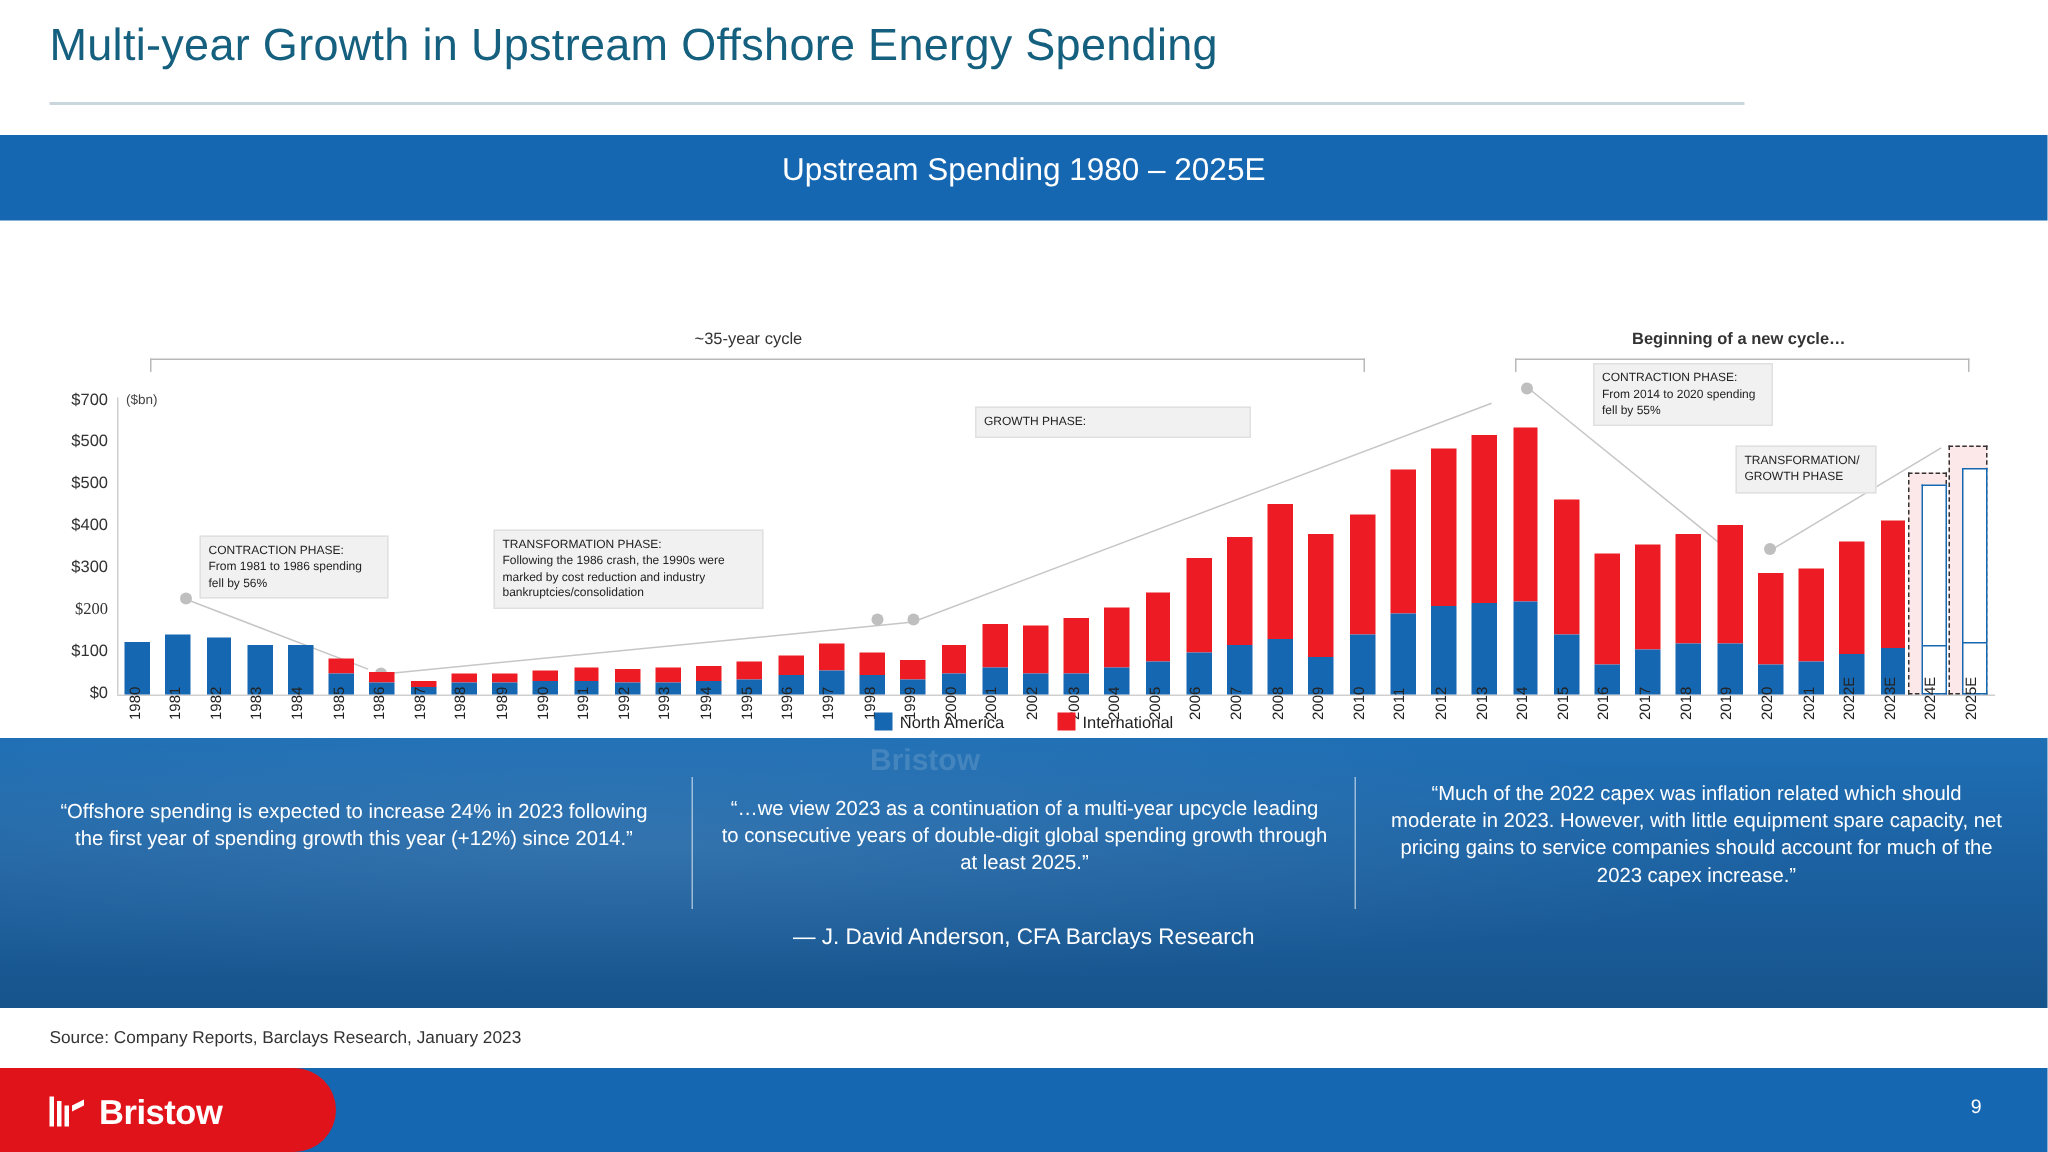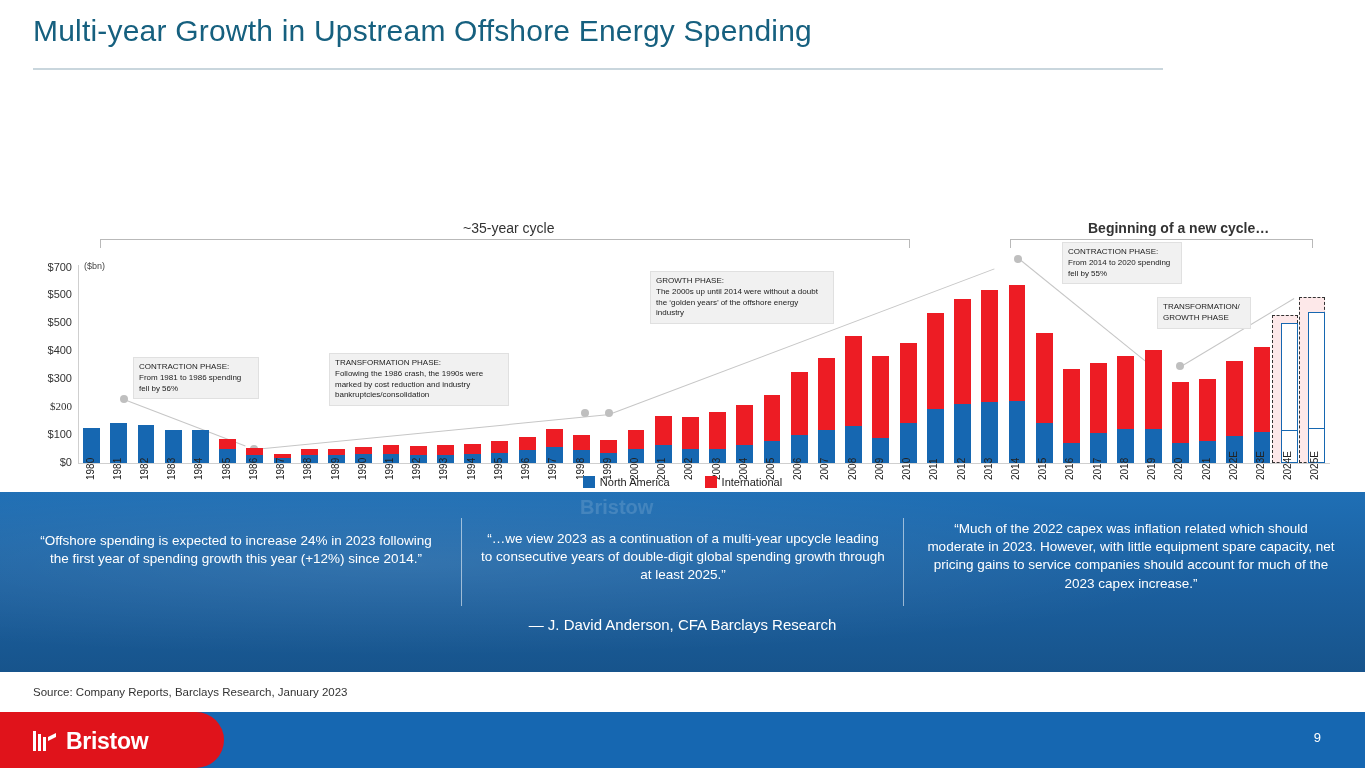--- a/index.html
+++ b/index.html
@@ -32,21 +32,21 @@
   }
   .chart-band-title {
     position:absolute; width:100%; text-align:center; top:12px;
     color:#ffffff; font-size:21px;
   }
   .plot-area {
     position:absolute; left:0; top:57px; width:1365px; height:345px;
   }
   
   .cycle-label {
-    position:absolute; font-size:14px; color:#333;
+    position:absolute; font-size:11px; color:#333;
     white-space:nowrap;
   }
   .cycle-label.bold { font-weight:bold; }
   .bracket {
     position:absolute; border-top:1px solid #b9b9b9;
     border-left:1px solid #b9b9b9; border-right:1px solid #b9b9b9;
     height:9px;
   }
   
   .y-label {
@@ -158,20 +158,23 @@
     position:absolute; right:44px; top:18px; color:#ffffff; font-size:13px;
   }
 </style>
 </head>
 <body>
 
 <div class="slide-title">Multi-year Growth in Upstream Offshore Energy Spending</div>
 <div class="title-rule"></div>
 
 <div class="chart-panel">
+  <div class="chart-band">
+    <div class="chart-band-title">Upstream Spending 1980 – 2025E</div>
+  </div>
 
   <div class="plot-area">
 
     <div class="cycle-label" style="left:463px; top:73px;">~35-year cycle</div>
     <div class="bracket" style="left:100px; top:92px; width:810px;"></div>
     <div class="cycle-label bold" style="left:1088px; top:73px;">Beginning of a new cycle…</div>
     <div class="bracket" style="left:1010px; top:92px; width:303px;"></div>
 
     <div class="axis-unit" style="left:84px; top:114px;">($bn)</div>
 
@@ -205,21 +208,20 @@
       <div>From 1981 to 1986 spending fell by 56%</div>
     </div>
 
     <div class="anno" style="left:329px; top:206px; width:180px;">
       <div class="anno-title">TRANSFORMATION PHASE:</div>
       <div>Following the 1986 crash, the 1990s were marked by cost reduction and industry bankruptcies/consolidation</div>
     </div>
 
     <div class="anno" style="left:650px; top:124px; width:184px;">
       <div class="anno-title">GROWTH PHASE:</div>
-      <div>The 2000s up until 2014 were without a doubt the ‘golden years’ of the offshore energy industry</div>
     </div>
 
     <div class="anno" style="left:1062px; top:95px; width:120px;">
       <div class="anno-title">CONTRACTION PHASE:</div>
       <div>From 2014 to 2020 spending fell by 55%</div>
     </div>
 
     <div class="anno" style="left:1157px; top:150px; width:94px;">
       <div class="anno-title">TRANSFORMATION/</div>
       <div>GROWTH PHASE</div>

